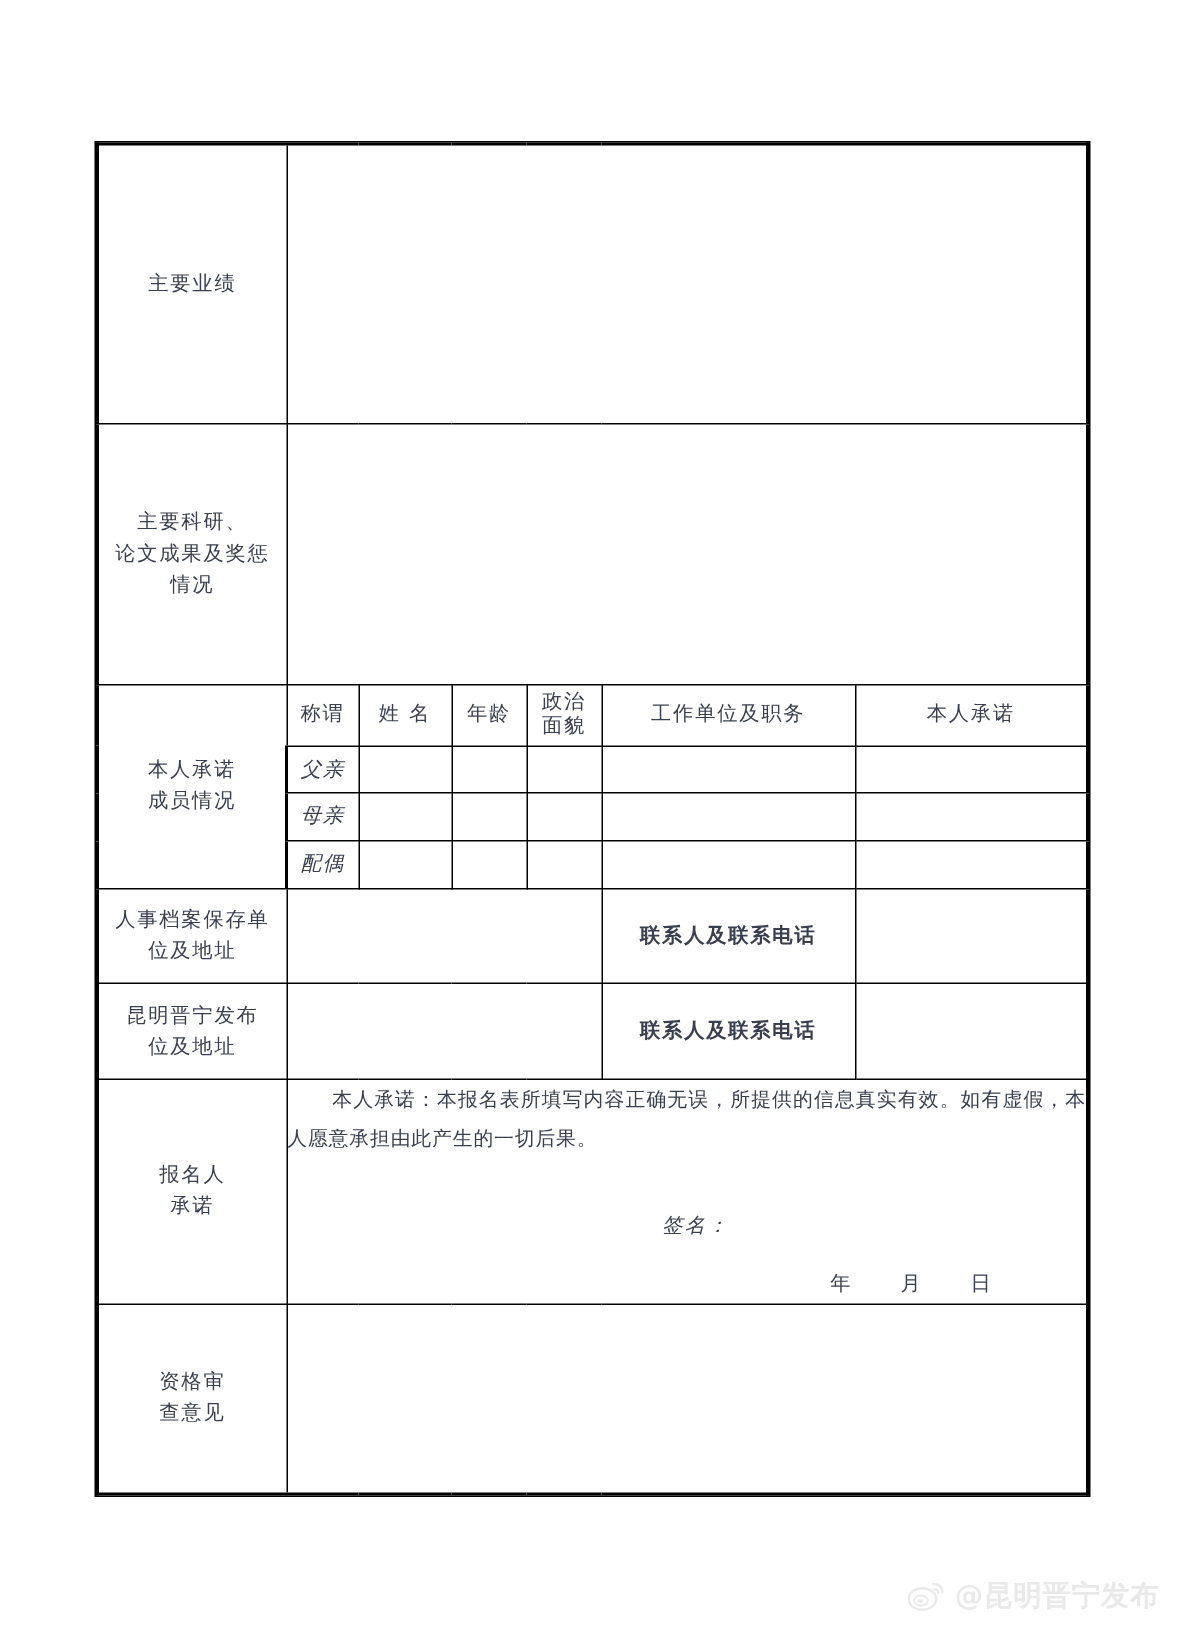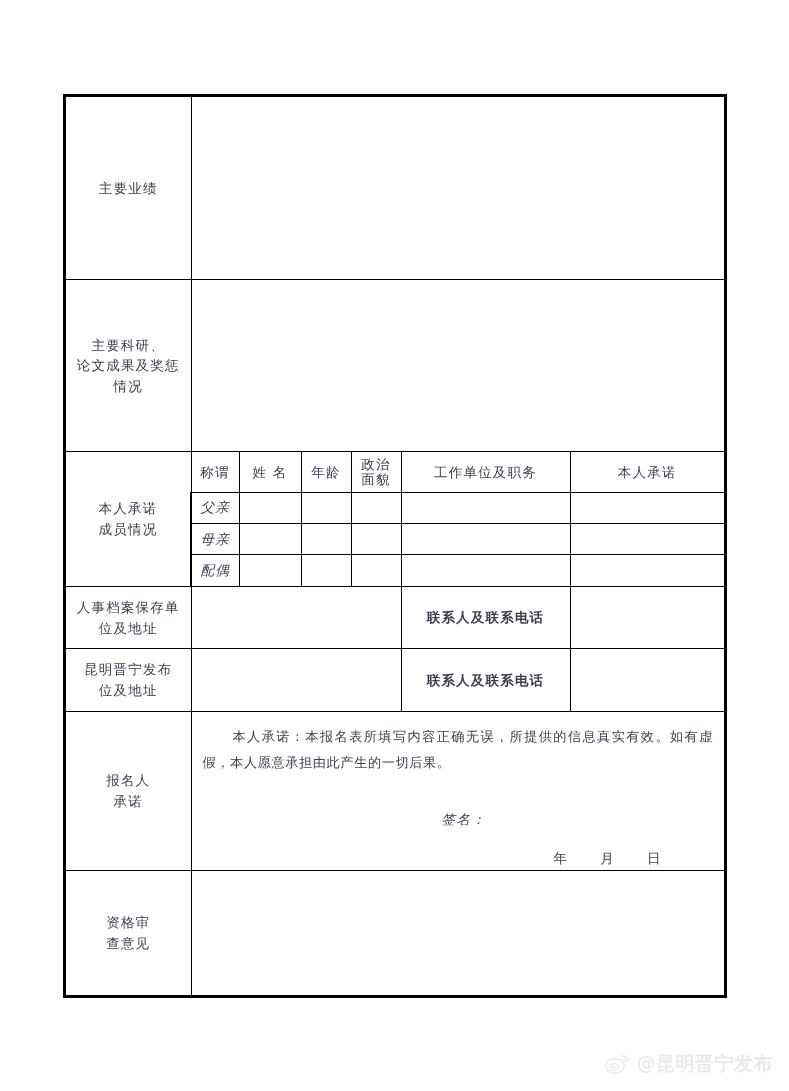--- a/index.html
+++ b/index.html
@@ -90,21 +90,21 @@
     vertical-align: top;
     padding: 18px 14px 10px 14px;
     position: relative;
   }
   .commit-para {
     font-size: 13.2px;
     line-height: 1.95;
     letter-spacing: 0.6px;
     text-indent: 30px;
     text-align: justify;
-    margin: 11px;
+    margin: 0;
   }
   .sign-line {
     margin-top: 34px;
     text-align: left;
     padding-left: 250px;
     font-size: 13.5px;
     letter-spacing: 1.5px;
     font-style: italic;
   }
   .date-line {

